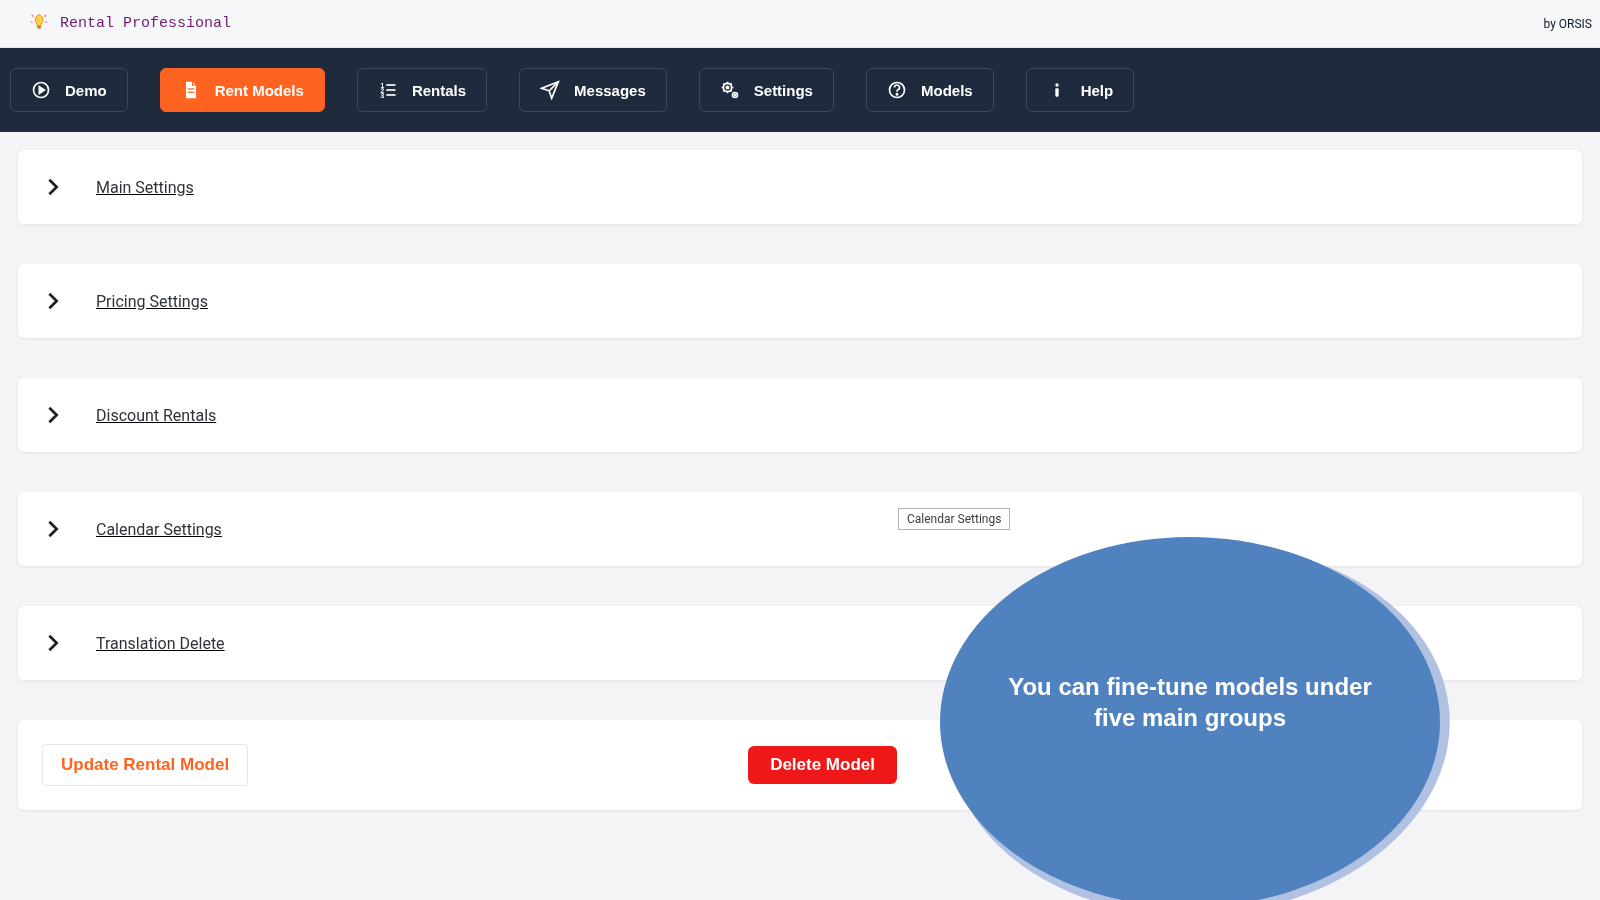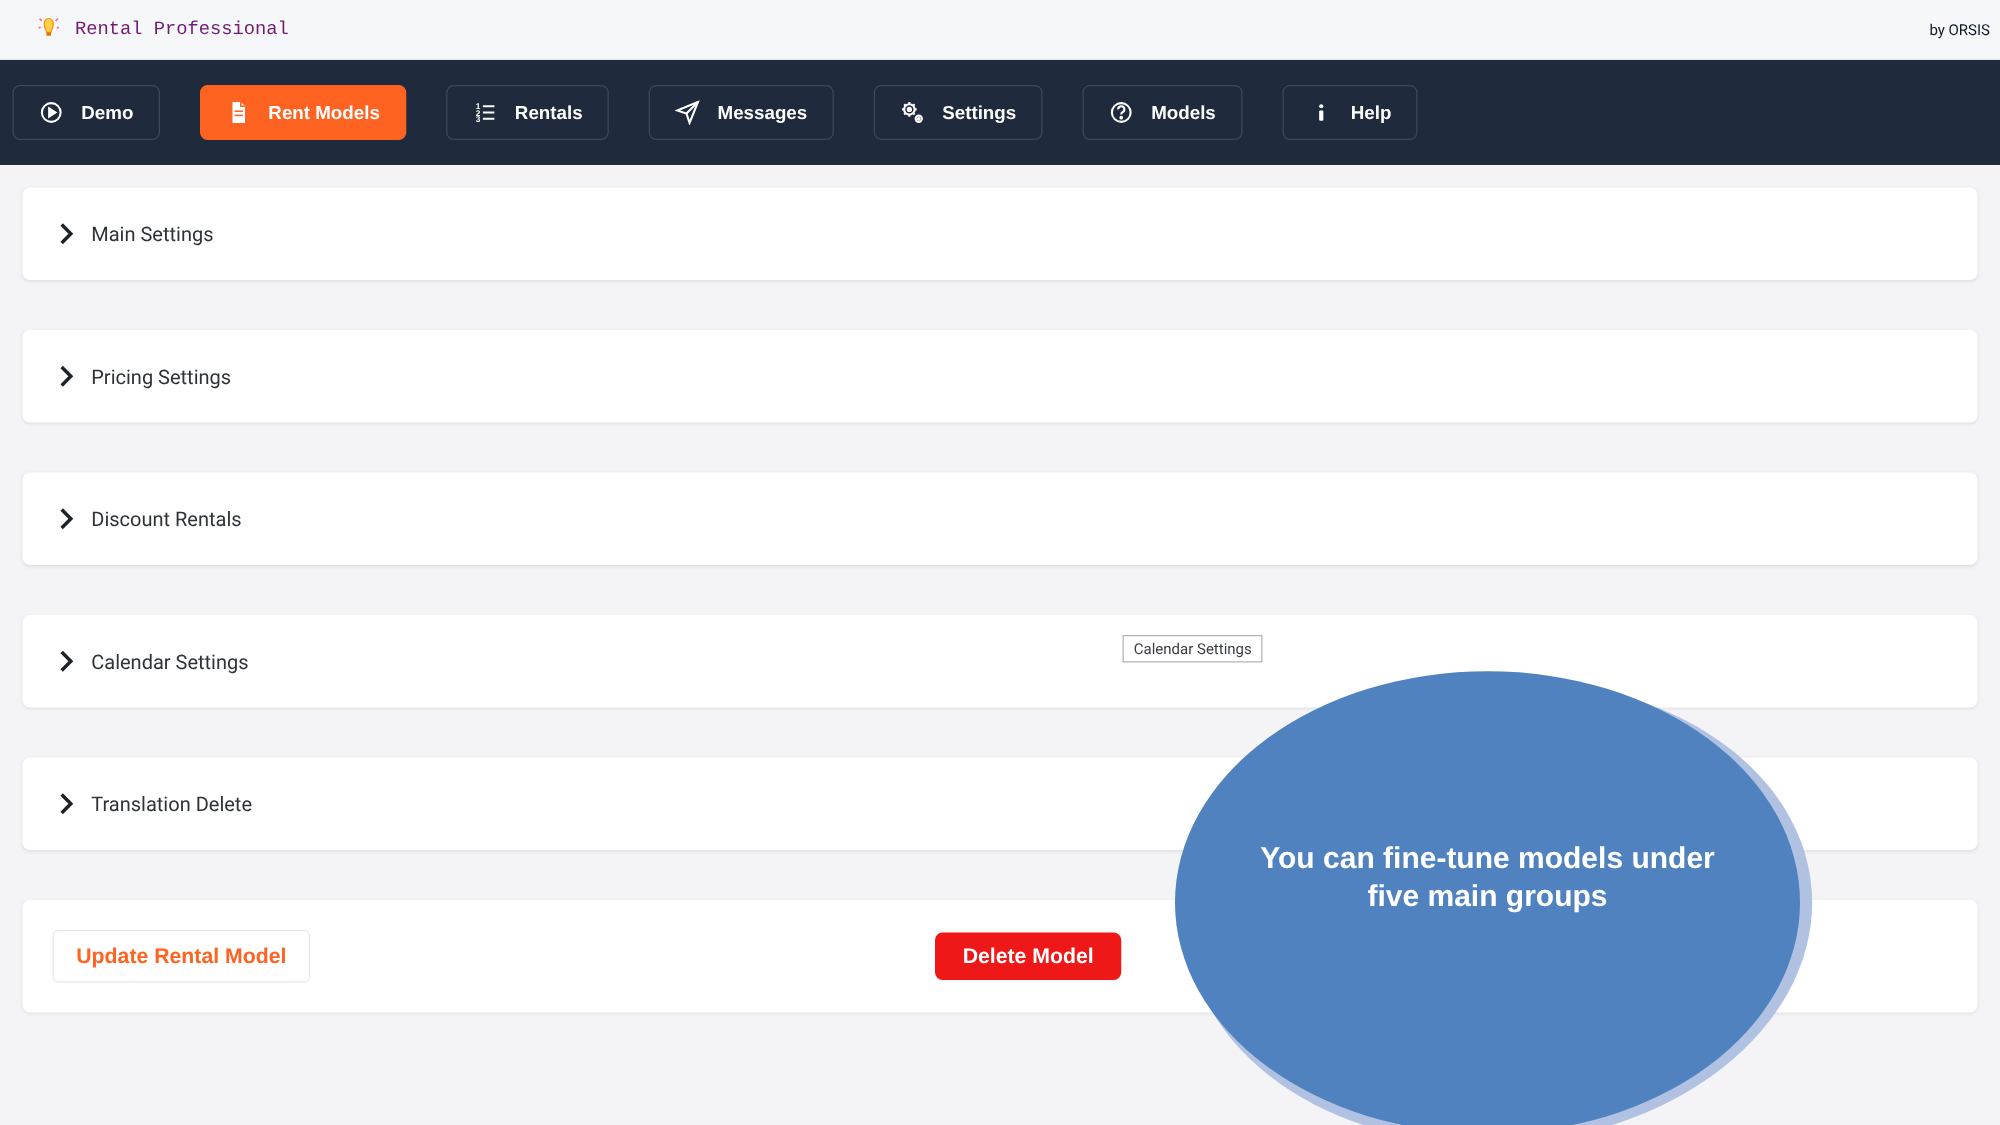--- a/index.html
+++ b/index.html
@@ -83,22 +83,23 @@
     padding: 18px;
   }
   .panel {
     background: #ffffff;
     border-radius: 6px;
     box-shadow: 0 1px 3px rgba(0,0,0,0.08);
     padding: 26px 24px;
     margin-bottom: 40px;
     display: flex;
     align-items: center;
-    gap: 9px;
+    gap: 32px;
     cursor: pointer;
+    text-decoration: underline;
   }
   .chevron {
     width: 22px;
     height: 22px;
     display: inline-flex;
   }
   .chevron svg { width: 22px; height: 22px; stroke: #1f2328; stroke-width: 3; fill: none; }
   .panel-title {
     font-size: 16px;
     color: #2f3338;

